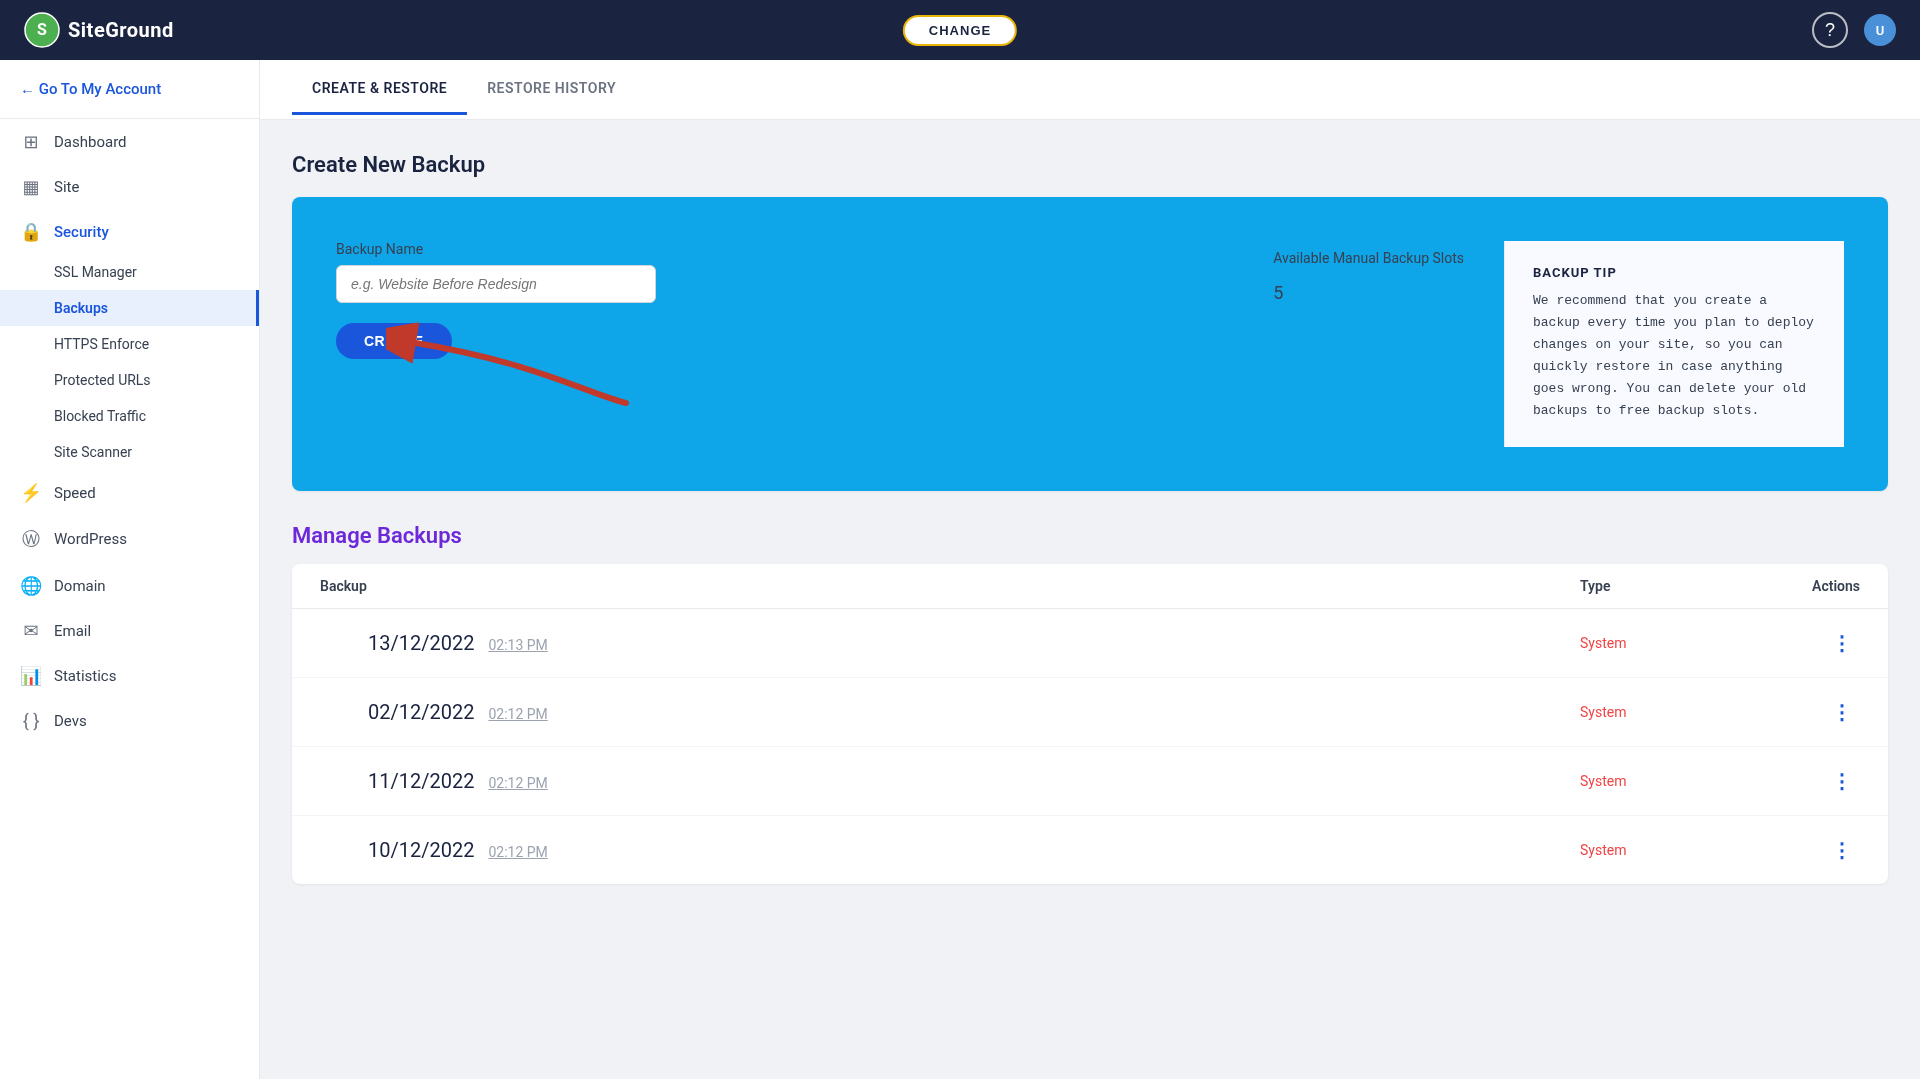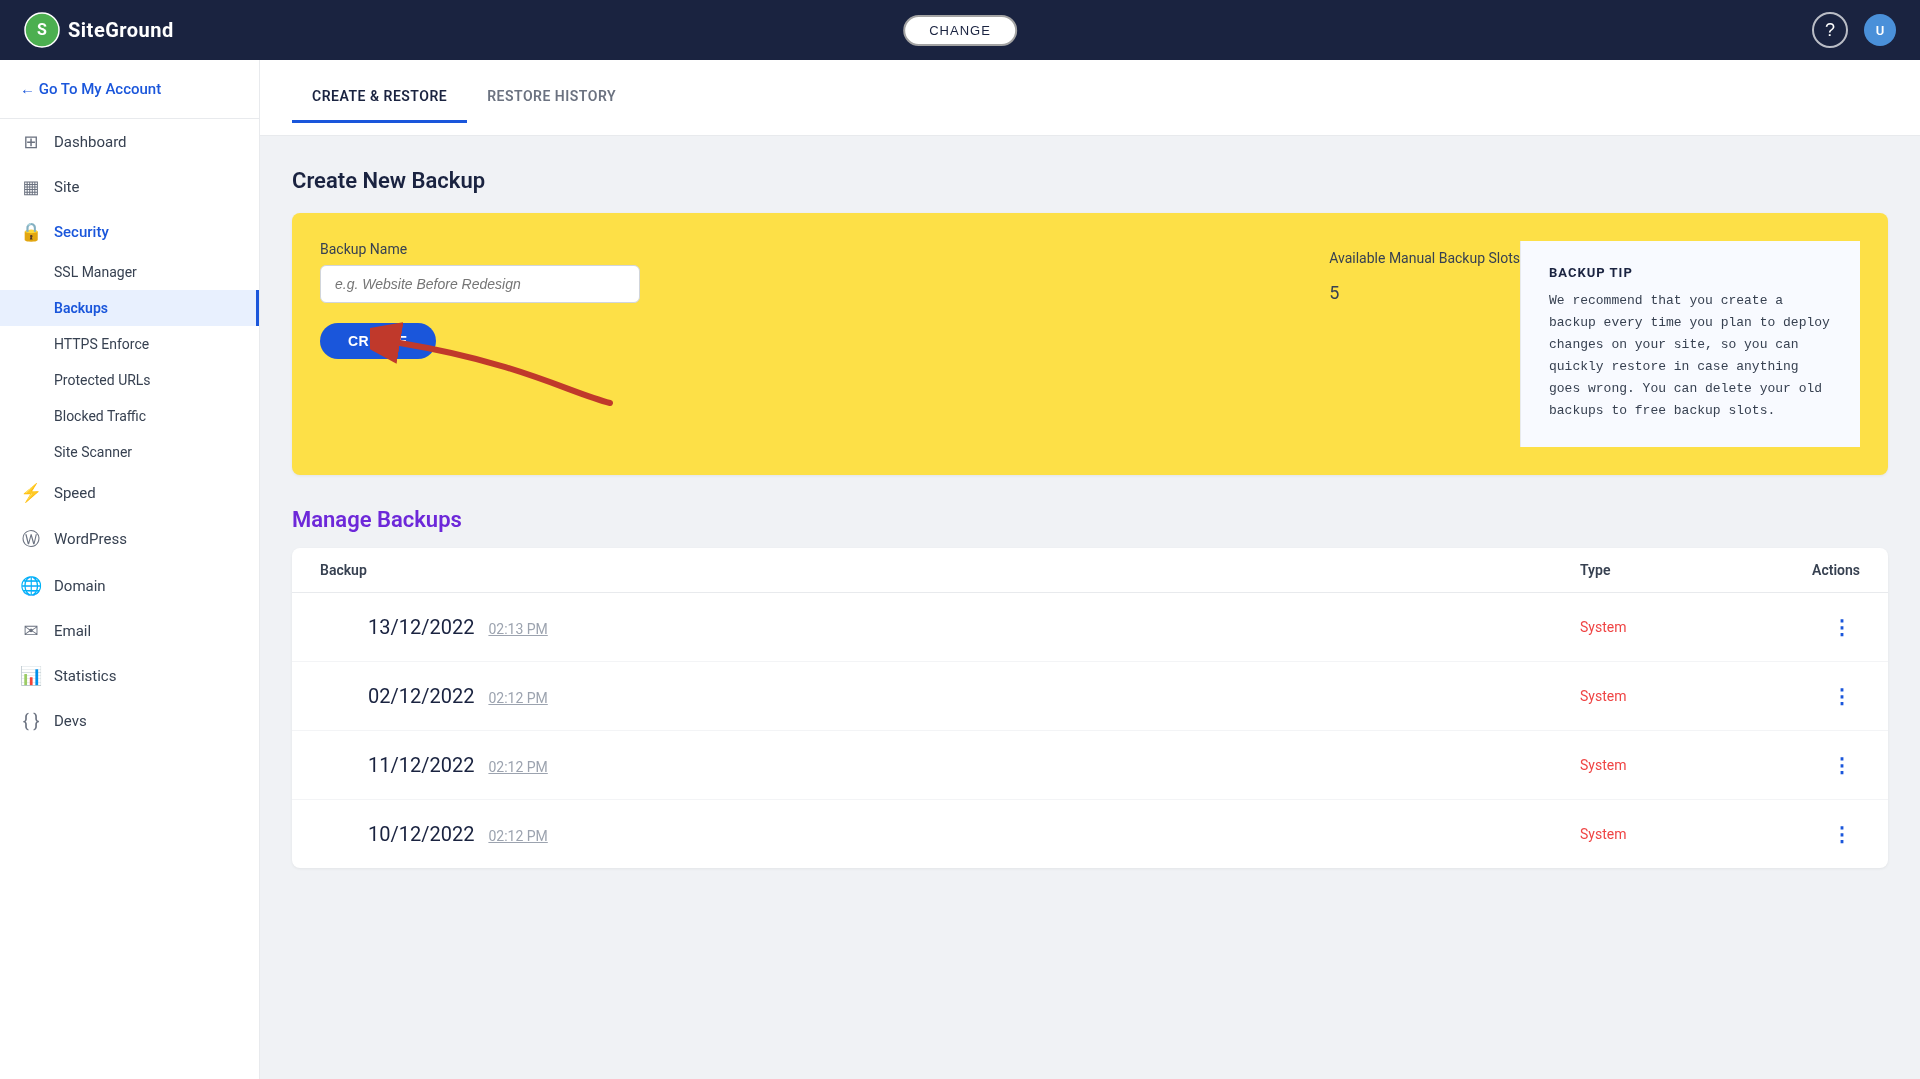--- a/index.html
+++ b/index.html
@@ -32,25 +32,25 @@
       letter-spacing: 0.5px;
     }
     .header-center {
       position: absolute;
       left: 50%;
       transform: translateX(-50%);
     }
     .change-btn {
       background: white;
       color: #1a2340;
-      border: 2px solid #a3a3a3;
+      border: 2px solid #eab308;
       border-radius: 20px;
       padding: 6px 24px;
       font-size: 13px;
-      font-weight: 400;
+      font-weight: 700;
       cursor: pointer;
       letter-spacing: 1px;
     }
     .header-right {
       display: flex;
       align-items: center;
       gap: 16px;
     }
     .help-btn {
       width: 36px;
@@ -139,21 +139,21 @@
     .content {
       flex: 1;
       overflow-y: auto;
       background: #f0f2f5;
     }
 
     
     .tabs-bar {
       background: white;
       border-bottom: 1px solid #e8eaed;
-      padding: 12px 32px;
+      padding: 4px 32px;
       display: flex;
       gap: 0;
     }
     .tab {
       padding: 16px 20px;
       font-size: 14px;
       font-weight: 600;
       color: #6b7280;
       cursor: pointer;
       border-bottom: 3px solid transparent;
@@ -172,24 +172,25 @@
 
     .section-title {
       font-size: 22px;
       font-weight: 600;
       color: #1a2340;
       margin-bottom: 20px;
     }
 
     
     .backup-card {
-      background: #fde047;
+      background: #0ea5e9;
       border-radius: 8px;
-      padding: 28px;
-      display: flex;
+      padding: 44px;
+      display: flex;
+      gap: 40px;
       margin-bottom: 32px;
       box-shadow: 0 1px 3px rgba(0,0,0,0.06);
     }
     .backup-form {
       flex: 1;
     }
     .form-label {
       font-size: 14px;
       color: #374151;
       margin-bottom: 8px;

